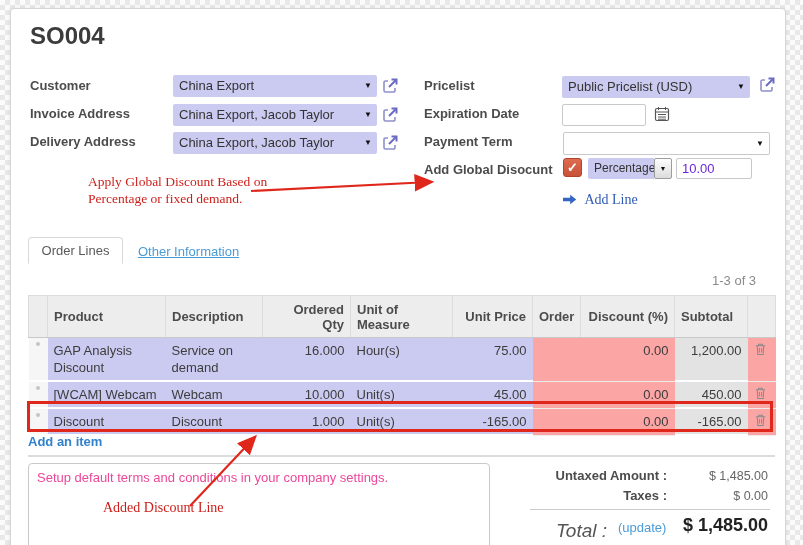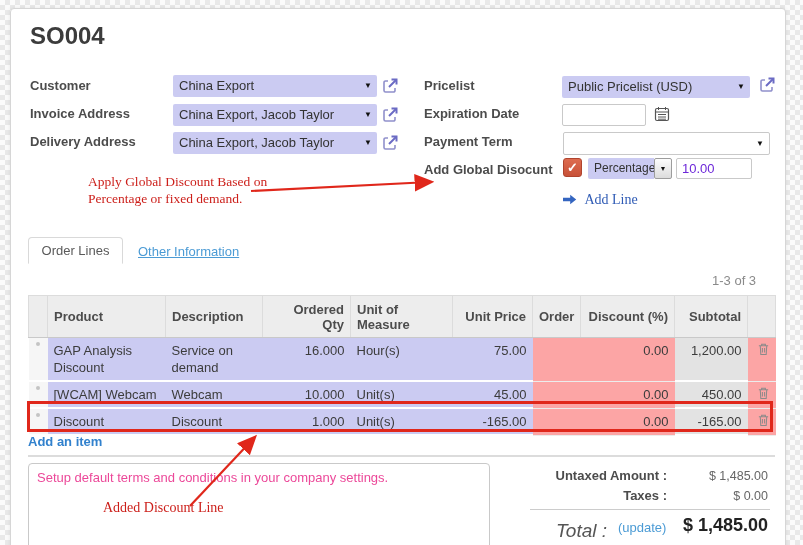--- a/index.html
+++ b/index.html
@@ -57,21 +57,21 @@
     background: #ededed; border: 1px solid #dcdcdc; border-bottom: 1px solid #c9c9c9;
     height: 42px; font-size: 13px; font-weight: bold; color: #4c4c4c; padding: 0 6px;
     vertical-align: middle;
   }
   table.olines td { vertical-align: top; padding: 4px 6px; line-height: 17px; }
   td.pc { background: #cbcbf2; border-bottom: 2px solid #fff; }
   td.wc { background: #fca5a5; border-bottom: 1px solid #ececec; }
   td.sc { background: #e3e3e3; border-bottom: 2px solid #fff; }
   td.gut { background: #f6f6f6; border-bottom: 2px solid #fff; padding: 0; }
   .tr { text-align: right; }
-  .tc { text-align: right; }
+  .tc { text-align: left; }
   .dot { width: 4px; height: 4px; border-radius: 50%; background: #c4c4c4; margin: 0 auto; }
   .addItem { font-size: 13px; font-weight: bold; color: #3181cd; }
   .sep { background: #dcdcdc; height: 2px; }
   .notesbox { background: #fff; border: 1px solid #c9c9c9; border-radius: 4px; }
   .placeholder { color: #ec4899; font-size: 13px; padding: 6px 8px; }
   .tot-label { font-size: 13px; font-weight: bold; color: #4c4c4c; text-align: right; }
   .tot-val { font-size: 12.5px; color: #666; text-align: right; }
   .total-big { font-size: 18px; font-weight: bold; color: #222; text-align: right; }
   .update-link { font-size: 13px; color: #4b9bd5; }
   .total-word { font-size: 19px; color: #555; font-style: italic; }

